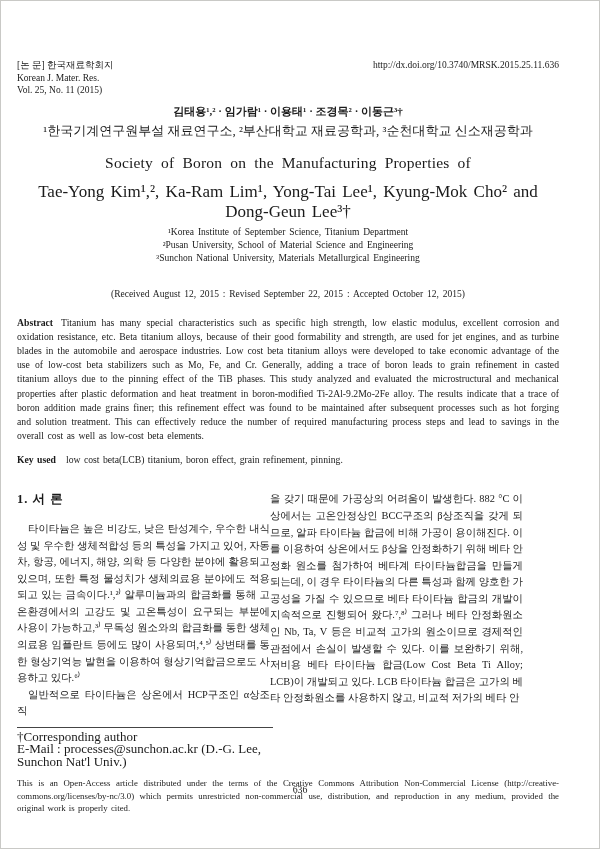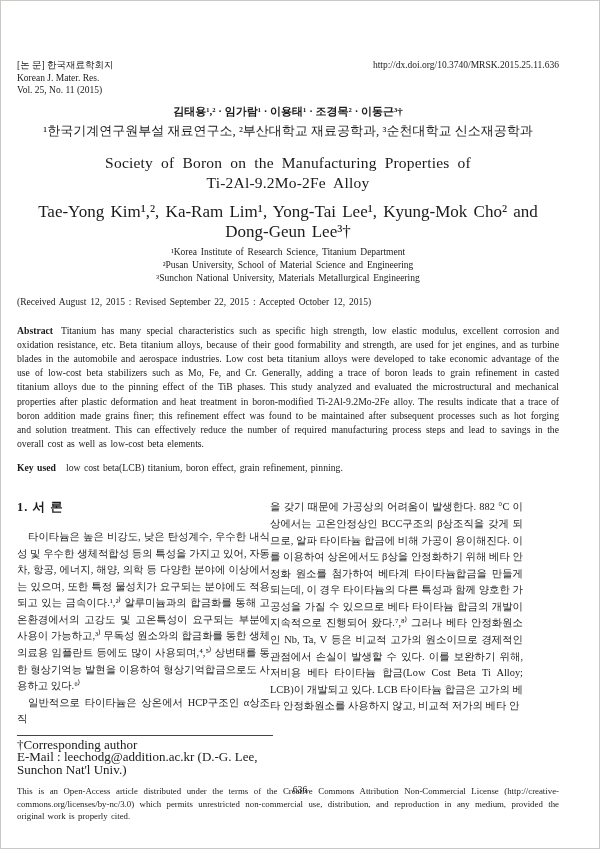--- a/index.html
+++ b/index.html
@@ -15,21 +15,21 @@
   .hdr-left { font-size:9.5px; line-height:12.5px; }
   .hdr-doi { font-size:9.5px; line-height:12.5px; }
   
   .title-ko { margin-top:17px; text-align:center; font-size:15.5px; font-weight:bold; letter-spacing:0.2px; word-spacing:2px; }
   .authors-ko { margin-top:7px; text-align:center; font-size:11px; font-weight:bold; }
   .affil-ko { margin-top:3px; text-align:center; font-size:13px; }
   
   .title-en { margin-top:13px; text-align:center; font-size:15.5px; line-height:20px; word-spacing:4px; letter-spacing:0.2px; }
   .authors-en { margin-top:9px; text-align:center; font-size:17px; word-spacing:2px; }
   .affil-en { margin-top:4px; text-align:center; font-size:9.5px; line-height:13px; word-spacing:1.5px; }
-  .dates { margin-top:12px; text-align:left; font-size:9.5px; word-spacing:1.5px; }
+  .dates { margin-top:24px; text-align:center; font-size:9.5px; word-spacing:1.5px; }
   
   .abstract { margin-top:17px; font-size:9.7px; line-height:14.2px; text-align:justify; word-spacing:1.2px; }
   .lbl-sans { font-family:Liberation Serif, serif; font-weight:bold; font-size:9.7px; }
   .abstract .lbl-sans { margin-right:8px; }
   .keywords { margin-top:11px; font-size:9.7px; word-spacing:1px; }
   .keywords .lbl-sans { margin-right:10px; }
   
   .cols { margin-top:26px; display:flex; }
   .col { width:253px; font-size:10.4px; line-height:16.6px; text-align:justify; }
   .sec-heading { font-size:12.5px; font-weight:bold; letter-spacing:1px; margin-bottom:13px; }
@@ -52,53 +52,52 @@
       <div>Vol. 25, No. 11 (2015)</div>
     </div>
     <div class="hdr-doi">http://dx.doi.org/10.3740/MRSK.2015.25.11.636</div>
   </div>
 
   <div class="authors-ko">김태용¹,² · 임가람¹ · 이용태¹ · 조경목² · 이동근³†</div>
   <div class="affil-ko">¹한국기계연구원부설 재료연구소, ²부산대학교 재료공학과, ³순천대학교 신소재공학과</div>
 
   <div class="title-en">
     <div>Society of Boron on the Manufacturing Properties of</div>
-    <div>Ti-2Al-9.2Mo-2Fe Alloy</div>
   </div>
   <div class="authors-en">Tae-Yong Kim¹,², Ka-Ram Lim¹, Yong-Tai Lee¹, Kyung-Mok Cho² and Dong-Geun Lee³†</div>
   <div class="affil-en">
-    <div>¹Korea Institute of Research Science, Titanium Department</div>
+    <div>¹Korea Institute of September Science, Titanium Department</div>
     <div>²Pusan University, School of Material Science and Engineering</div>
     <div>³Sunchon National University, Materials Metallurgical Engineering</div>
   </div>
 
   <div class="dates">(Received August 12, 2015 : Revised September 22, 2015 : Accepted October 12, 2015)</div>
 
   <div class="abstract">
     <span class="lbl-sans">Abstract</span><span>Titanium has many special characteristics such as specific high strength, low elastic modulus, excellent corrosion and oxidation resistance, etc. Beta titanium alloys, because of their good formability and strength, are used for jet engines, and as turbine blades in the automobile and aerospace industries. Low cost beta titanium alloys were developed to take economic advantage of the use of low-cost beta stabilizers such as Mo, Fe, and Cr. Generally, adding a trace of boron leads to grain refinement in casted titanium alloys due to the pinning effect of the TiB phases. This study analyzed and evaluated the microstructural and mechanical properties after plastic deformation and heat treatment in boron-modified Ti-2Al-9.2Mo-2Fe alloy. The results indicate that a trace of boron addition made grains finer; this refinement effect was found to be maintained after subsequent processes such as hot forging and solution treatment. This can effectively reduce the number of required manufacturing process steps and lead to savings in the overall cost as well as low-cost beta elements.</span>
   </div>
 
   <div class="keywords">
     <span class="lbl-sans">Key used</span><span>low cost beta(LCB) titanium, boron effect, grain refinement, pinning.</span>
   </div>
 
   <div class="cols">
     <div class="col">
       <div class="sec-heading">1. 서  론</div>
-      <p class="indent">타이타늄은 높은 비강도, 낮은 탄성계수, 우수한 내식성 및 우수한 생체적합성 등의 특성을 가지고 있어, 자동차, 항공, 에너지, 해양, 의학 등 다양한 분야에 이상에서는 있으며, 또한 특정 물성치가 요구되는 분야에도 적용되고 있는 금속이다.¹,²⁾ 알루미늄과의 합금화를 통해 고온환경에서의 고강도 및 고온특성이 요구되는 부분에 사용이 가능하고,³⁾ 무독성 원소와의 합금화를 통한 생체의료용 임플란트 등에도 많이 사용되며,⁴,⁵⁾ 상변태를 통한 형상기억능 발현을 이용하여 형상기억합금으로도 사용하고 있다.⁶⁾</p>
+      <p class="indent">타이타늄은 높은 비강도, 낮은 탄성계수, 우수한 내식성 및 우수한 생체적합성 등의 특성을 가지고 있어, 자동차, 항공, 에너지, 해양, 의학 등 다양한 분야에 활용되고 있으며, 또한 특정 물성치가 생체의료용 분야에도 적용되고 있는 금속이다.¹,²⁾ 알루미늄과의 합금화를 통해 고온환경에서의 고강도 및 고온특성이 요구되는 부분에 사용이 가능하고,³⁾ 무독성 원소와의 합금화를 통한 생체의료용 임플란트 등에도 많이 사용되며,⁴,⁵⁾ 상변태를 통한 형상기억능 발현을 이용하여 형상기억합금으로도 사용하고 있다.⁶⁾</p>
       <p class="indent">일반적으로 타이타늄은 상온에서 HCP구조인 α상조직</p>
     </div>
     <div class="col">
       <p>을 갖기 때문에 가공상의 어려움이 발생한다. 882 °C 이상에서는 고온안정상인 BCC구조의 β상조직을 갖게 되므로, 알파 타이타늄 합금에 비해 가공이 용이해진다. 이를 이용하여 상온에서도 β상을 안정화하기 위해 베타 안정화 원소를 첨가하여 베타계 타이타늄합금을 만들게 되는데, 이 경우 타이타늄의 다른 특성과 함께 양호한 가공성을 가질 수 있으므로 베타 타이타늄 합금의 개발이 지속적으로 진행되어 왔다.⁷,⁸⁾ 그러나 베타 안정화원소인 Nb, Ta, V 등은 비교적 고가의 원소이므로 경제적인 관점에서 손실이 발생할 수 있다. 이를 보완하기 위해, 저비용 베타 타이타늄 합금(Low Cost Beta Ti Alloy; LCB)이 개발되고 있다. LCB 타이타늄 합금은 고가의 베타 안정화원소를 사용하지 않고, 비교적 저가의 베타 안</p>
     </div>
   </div>
 
   <div class="footnote">
     <div>†Corresponding author</div>
-    <div>E-Mail : leechodg@addition.ac.kr (D.-G. Lee, Sunchon Nat'l Univ.)</div>
+    <div>E-Mail : processes@sunchon.ac.kr (D.-G. Lee, Sunchon Nat'l Univ.)</div>
   </div>
 
   <div class="copyright">
     <div>This is an Open-Access article distributed under the terms of the Creative Commons Attribution Non-Commercial License (http://creative-commons.org/licenses/by-nc/3.0) which permits unrestricted non-commercial use, distribution, and reproduction in any medium, provided the original work is properly cited.</div>
   </div>
 
   <div class="pageno">636</div>
 
 </div>
 

